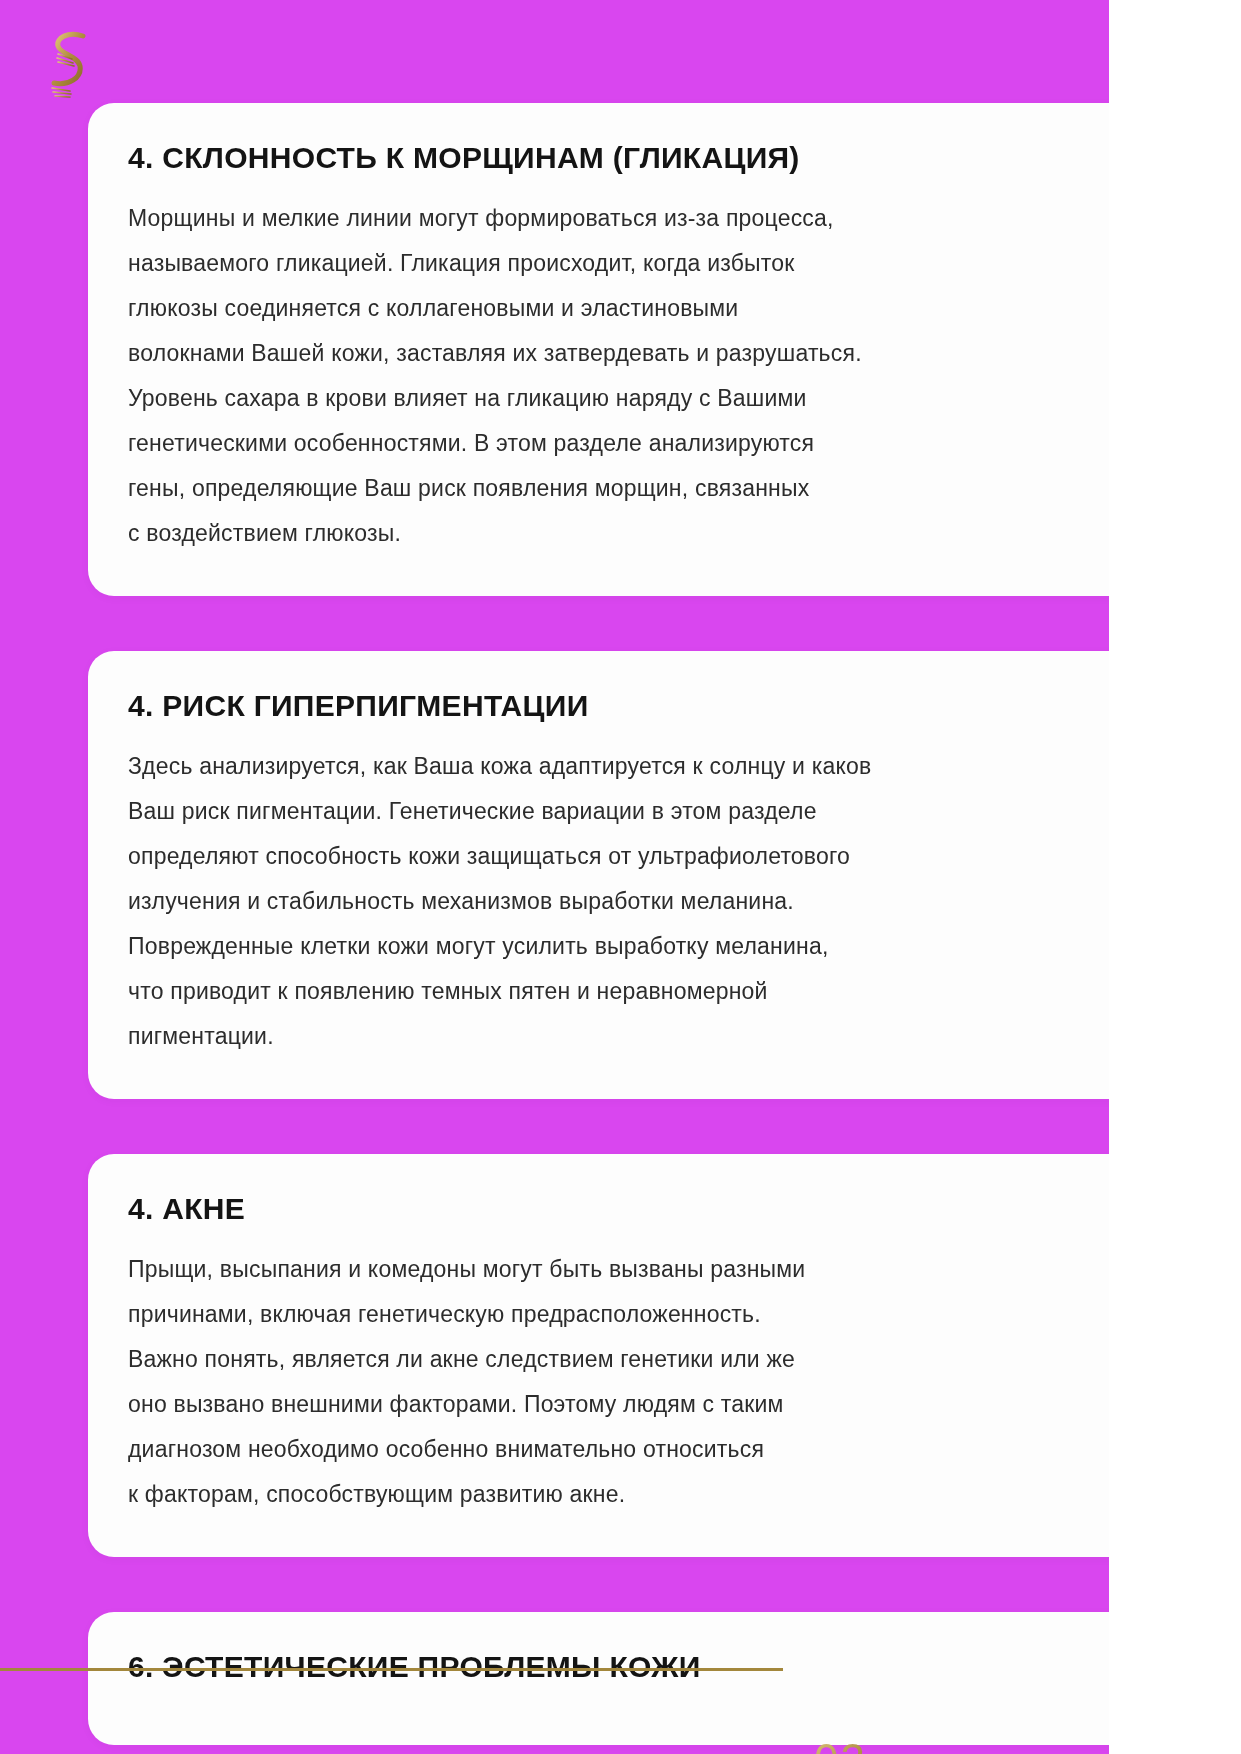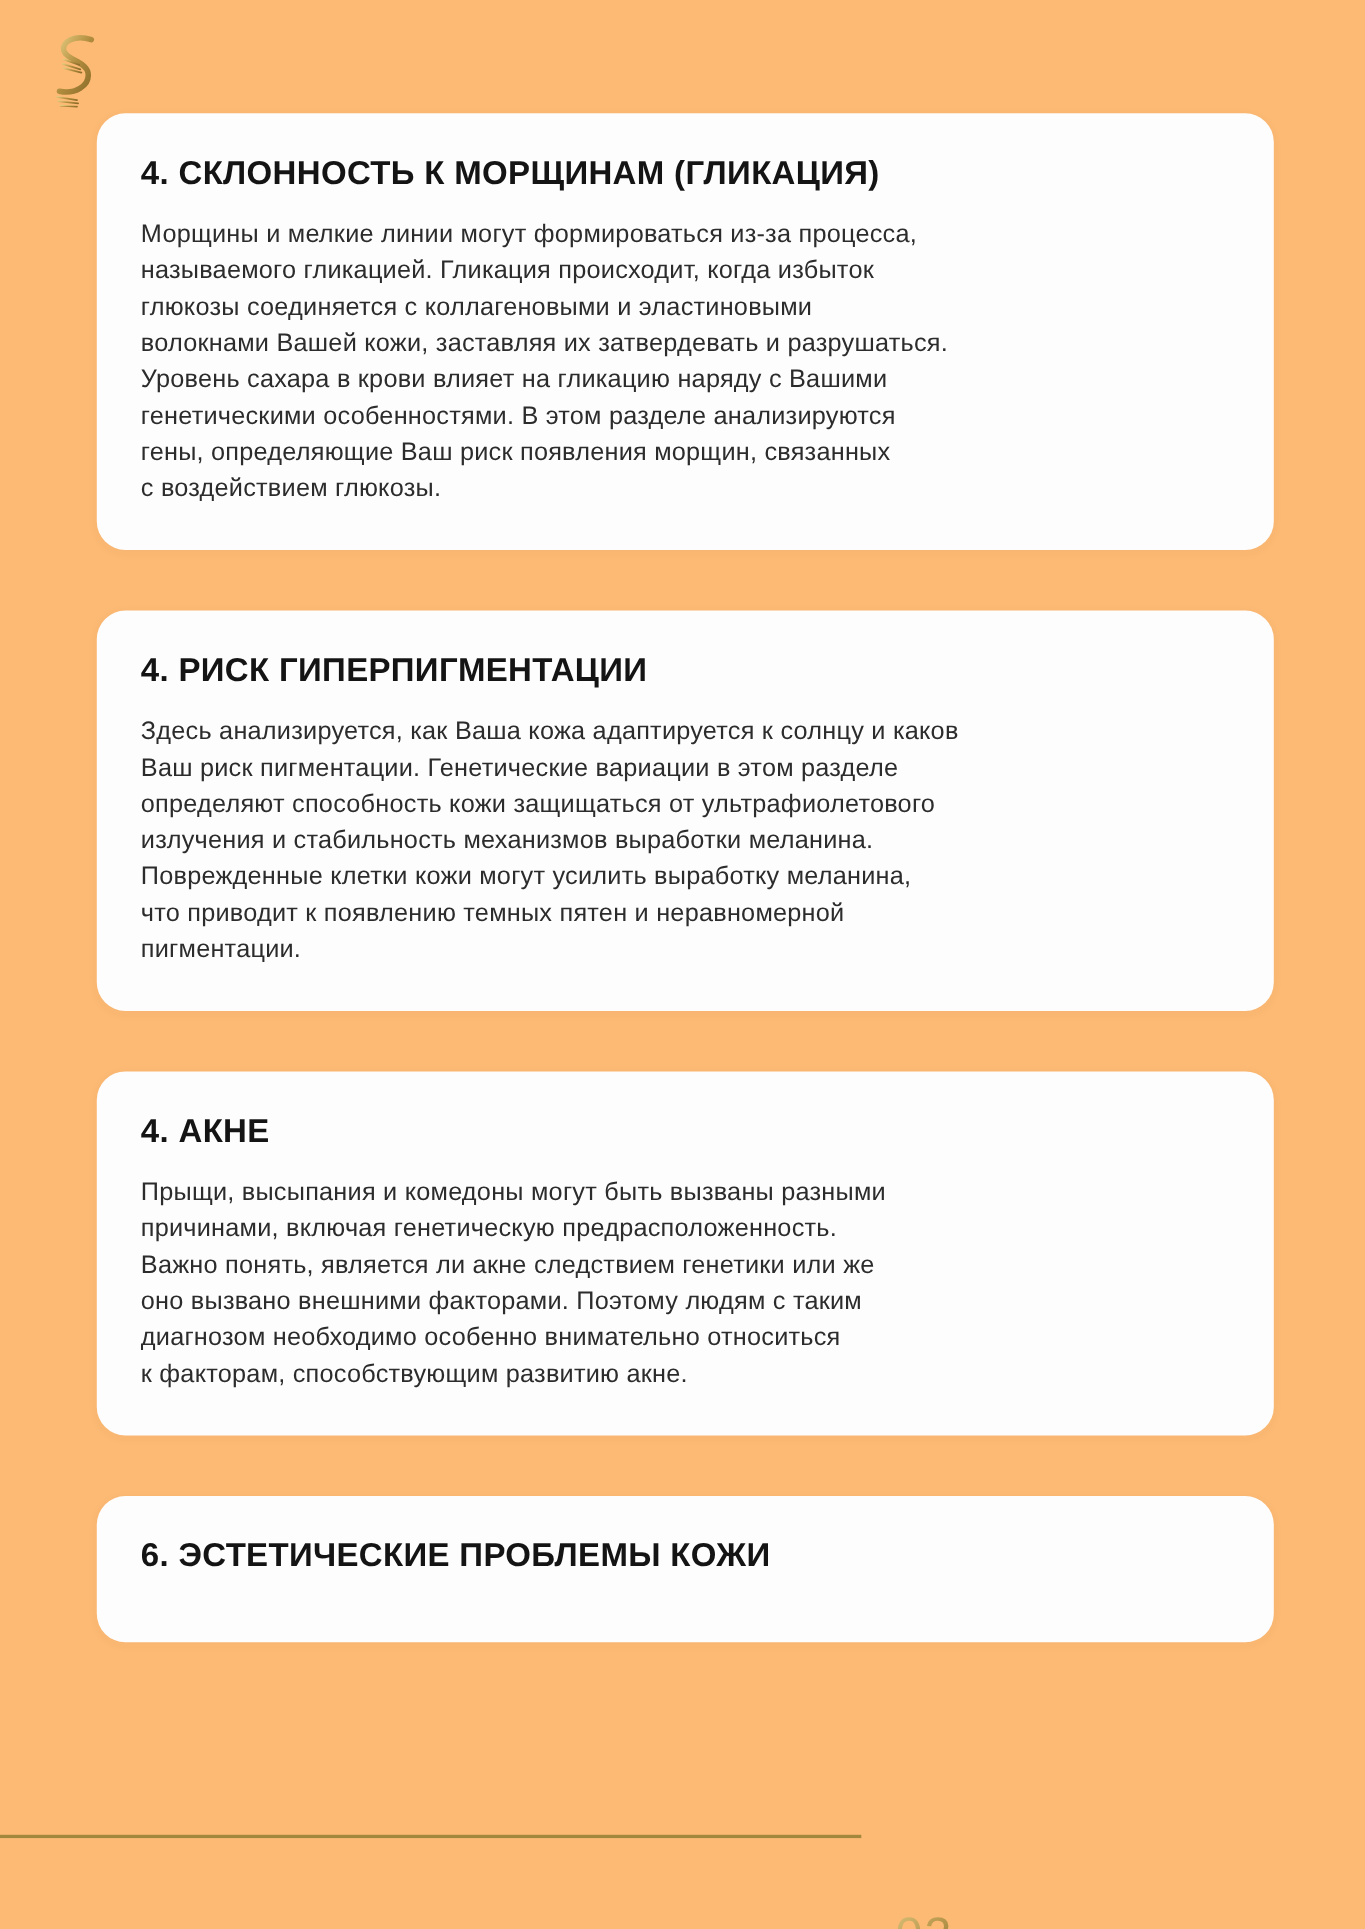--- a/index.html
+++ b/index.html
@@ -1,23 +1,23 @@
 <!DOCTYPE html>
 <html lang="ru"><head>
 <meta charset="utf-8">
 <style>
   html, body {
     margin: 0;
     padding: 0;
   }
   .page {
     position: relative;
-    width: 1241px;
+    width: 1109px;
     height: 1754px;
-    background: #fdba74;
+    background: #d946ef;
     font-family: "Liberation Sans", "DejaVu Sans", sans-serif;
     overflow: hidden;
   }
   .logo {
     position: absolute;
     left: 44px;
     top: 30px;
     width: 46px;
     height: 72px;
   }
@@ -39,21 +39,21 @@
     margin: 0 0 20px 0;
     font-size: 30px;
     line-height: 37px;
     font-weight: 700;
     letter-spacing: 0.3px;
     color: #141414;
   }
   .card p {
     margin: 0;
     font-size: 23px;
-    line-height: 33px;
+    line-height: 45px;
     letter-spacing: 0.2px;
     color: #2c2c2c;
     white-space: pre-line;
     max-width: 940px;
   }
   .footer-line {
     position: absolute;
     left: 0;
     top: 1668px;
     width: 783px;

